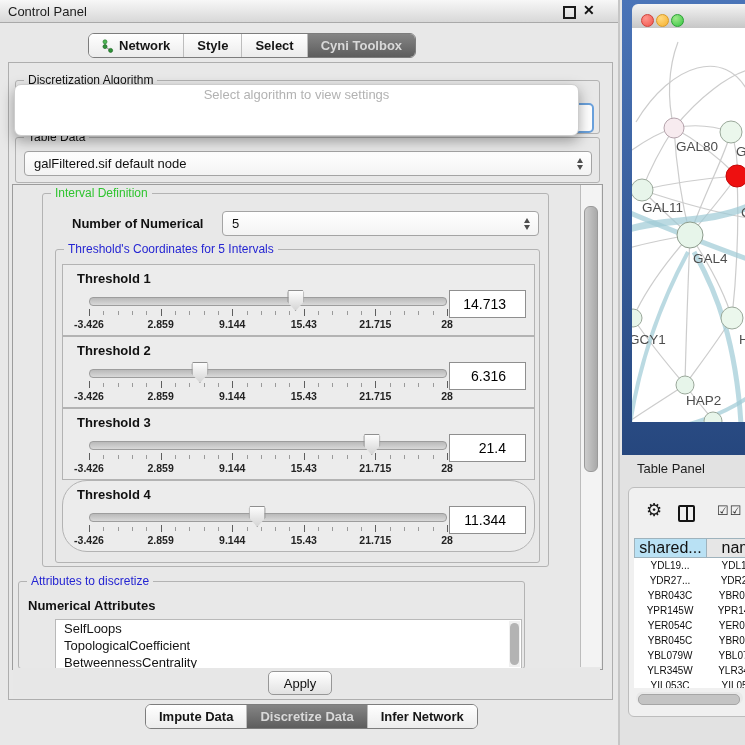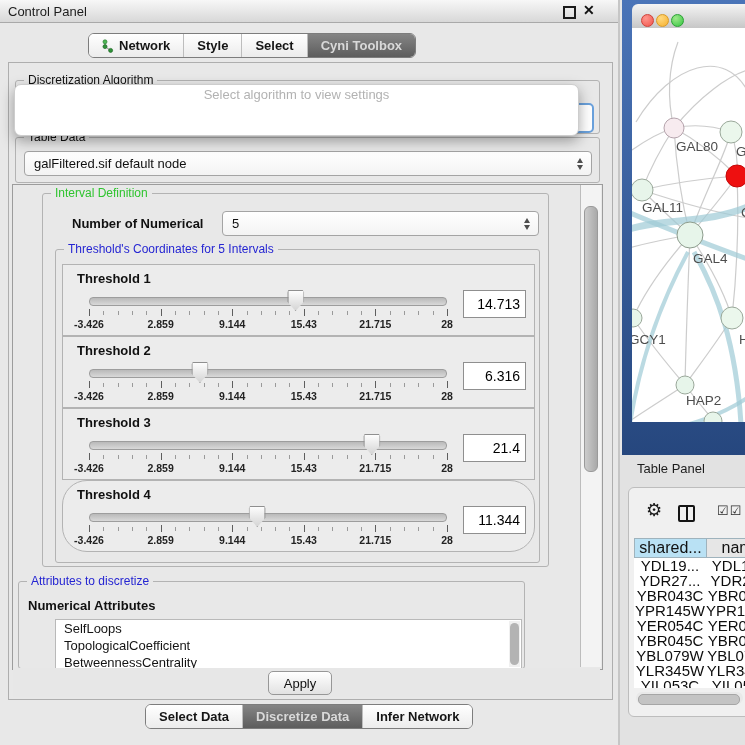--- a/index.html
+++ b/index.html
@@ -59,21 +59,21 @@
          background:linear-gradient(#b9b9b9,#d9d9d9);}
   .thumb{position:absolute;top:25px;width:15px;height:19px;transform:translateX(-50%);
          background:linear-gradient(#fdfdfd,#d5d5d5);border:1px solid #8f8f8f;
          clip-path:polygon(8% 0,92% 0,100% 12%,100% 55%,50% 100%,0 55%,0 12%);}
   .ticks{position:absolute;left:0;right:0;top:44px;height:8px;}
   .tick{position:absolute;top:2px;width:1px;height:4px;background:#9a9a9a;}
   .tick.major{top:0;height:7px;background:#5e5e5e;}
   .ticklabels{position:absolute;left:0;right:0;top:53px;height:12px;}
   .ticklabel{position:absolute;transform:translateX(-50%);font-size:10.5px;font-weight:bold;color:#232323;white-space:nowrap;}
   .tvalue{position:absolute;right:8px;top:25px;width:56px;height:26px;border:1px solid #8f8f8f;background:#fff;
-          font-family:"Liberation Sans",sans-serif;font-size:14px;text-align:right;padding:0 5px 0 0;box-sizing:content-box;}
+          font-family:"Liberation Sans",sans-serif;font-size:14px;text-align:right;padding:0 19px 0 0;box-sizing:content-box;}
 
   
   .attr-list{left:55px;top:619px;width:465px;height:48px;background:#fff;border:1px solid #b9b9b9;overflow:hidden;}
   .attr-item{font-size:13px;padding-left:8px;line-height:17px;color:#141414;}
   .attr-scroll{position:absolute;right:1px;top:1px;width:11px;height:46px;background:#f0f0f0;}
   .attr-thumb{position:absolute;right:1px;top:2px;width:9px;height:42px;background:#b3b3b3;border-radius:5px;}
 
   .apply-bar{left:13px;top:668px;width:587px;height:29px;background:#e7e7e7;}
   .apply-btn{left:268px;top:671px;width:62px;height:22px;border:1px solid #979797;border-radius:5px;
              background:linear-gradient(#ffffff,#e2e2e2);font-size:13px;display:flex;align-items:center;justify-content:center;}
@@ -92,21 +92,21 @@
   .gear{left:646px;top:501px;font-size:18px;color:#1c1c1c;line-height:18px;}
   .split-icon{left:678px;top:505px;width:13px;height:13px;border:2px solid #141414;border-radius:2px;}
   .split-icon div{position:absolute;left:5.5px;top:0;width:2px;height:13px;background:#141414;}
   .cbx{left:717px;top:503px;font-size:13px;color:#2a2a2a;letter-spacing:1px;}
   .tbl{left:634px;top:538px;width:111px;height:150px;overflow:hidden;background:#fff;}
   .tbl-head{display:flex;height:20px;}
   .th{box-sizing:border-box;border:1px solid #9fb3bd;border-right:none;font-size:16px;display:flex;
       align-items:center;justify-content:center;background:#e6e6e6;color:#111;}
   .th.sel{background:#b9e1f4;}
   .tr{display:flex;height:15px;}
-  .td{box-sizing:border-box;font-size:15px;display:flex;align-items:center;justify-content:center;
+  .td{box-sizing:border-box;font-size:10px;display:flex;align-items:center;justify-content:center;
       white-space:nowrap;color:#0d0d0d;}
   .h-scrolltrack{left:636px;top:692px;width:107px;height:12px;background:#e9e9e9;border-radius:6px;}
   .h-scrollthumb{left:638px;top:694px;width:100px;height:9px;background:#c4c4c4;border:1px solid #a6a6a6;border-radius:5px;}
 </style>
 </head>
 <body>
 
 <div id="stage">
 
   <div class="abs cp-titlebar">
@@ -370,21 +370,21 @@
     <div class="attr-scroll">
         <div class="attr-thumb"></div>
       </div>
   </div>
 
   <div class="abs apply-bar"></div>
   <div class="abs apply-btn">Apply</div>
 
   <div class="abs tabbar" id="bottom-tabbar">
       <div class="tab">
-        <span>Select Data</span>
+        <span>Impute Data</span>
       </div>
       <div class="tab selected">
         <span>Discretize Data</span>
       </div>
       <div class="tab">
         <span>Infer Network</span>
       </div>
     </div>
 
   <div class="abs net-frame"></div>

